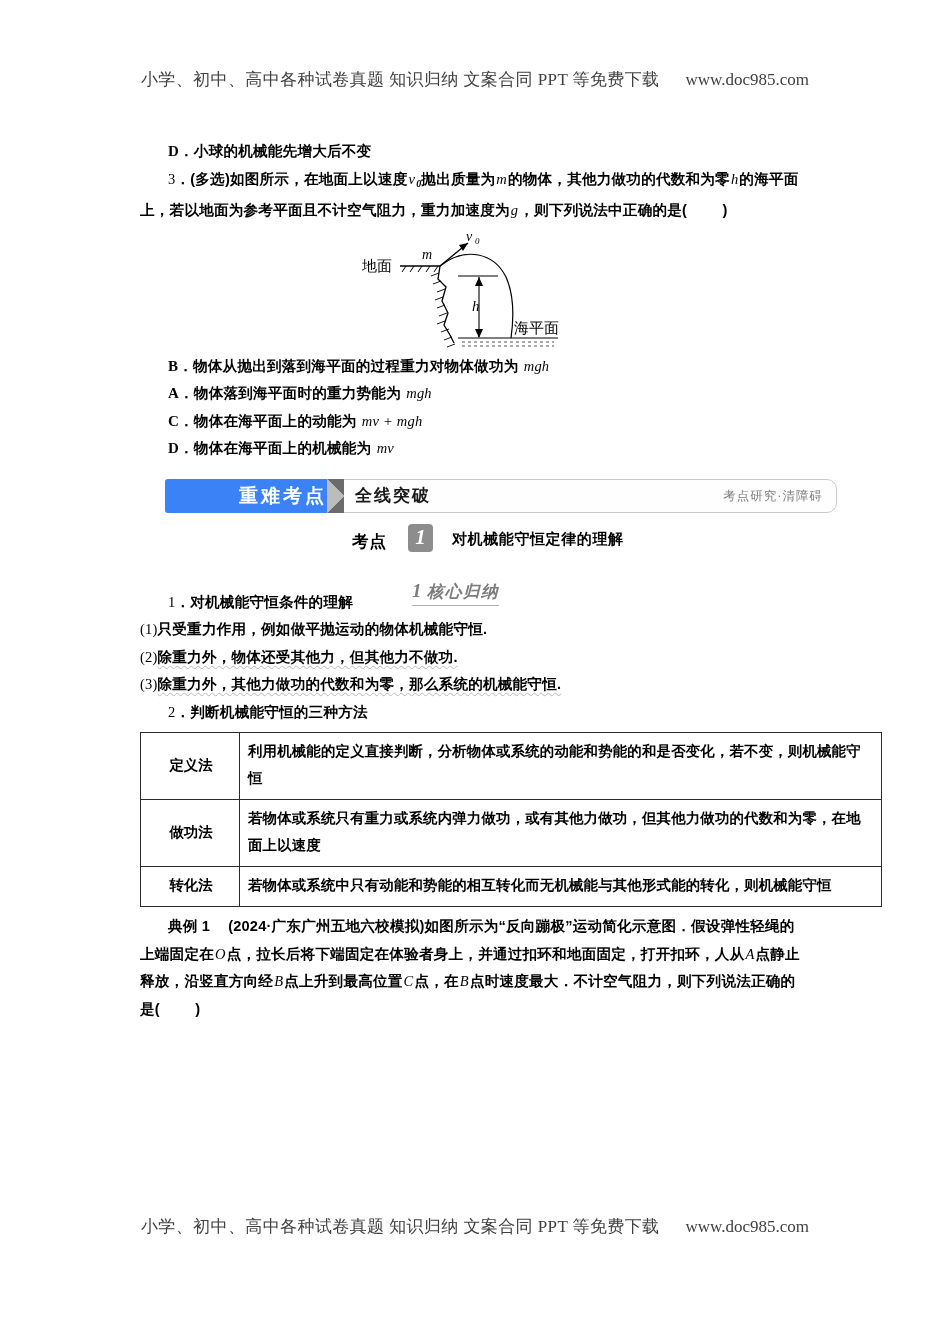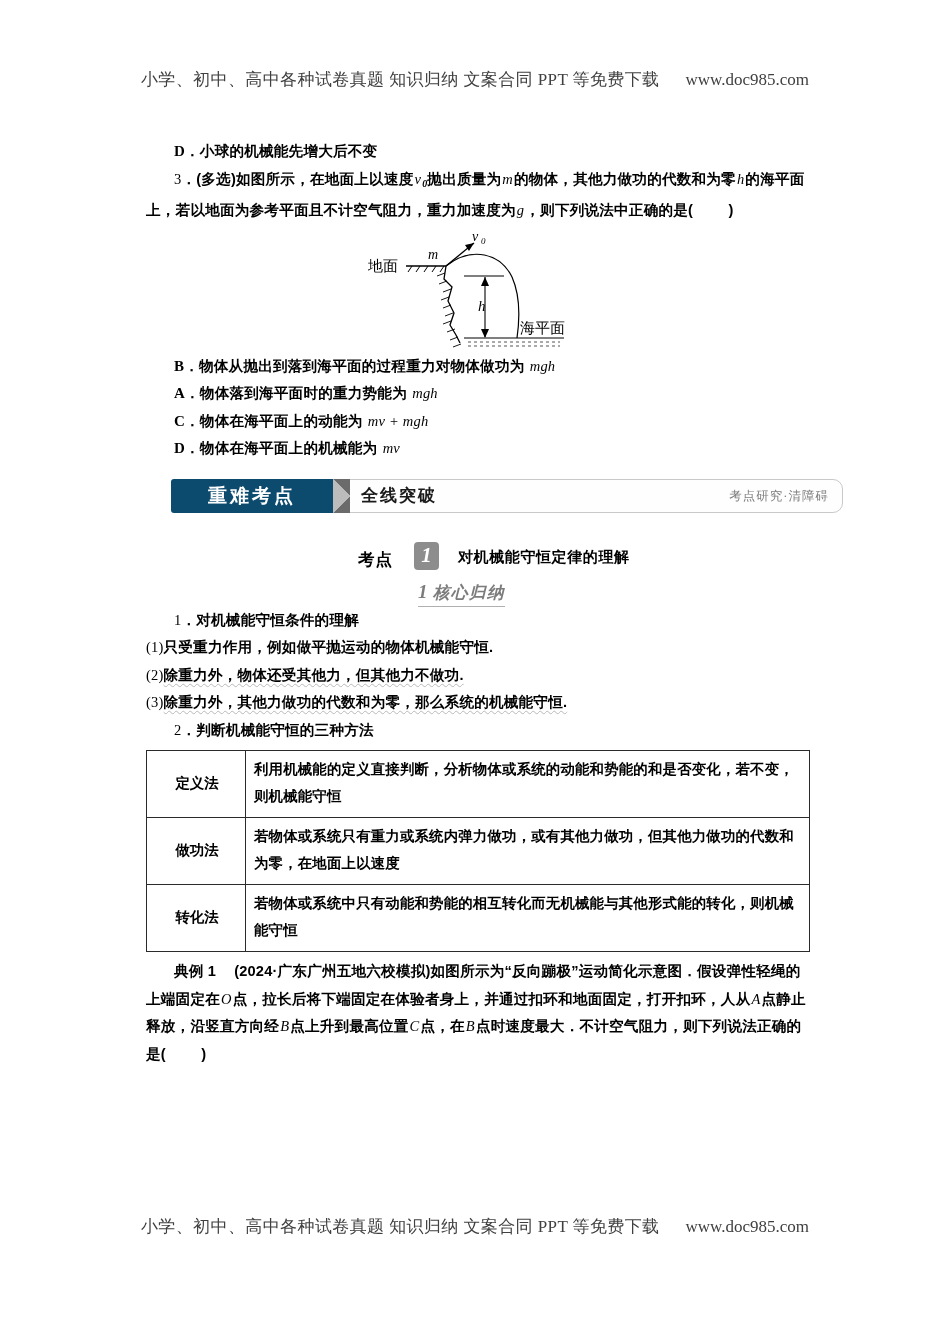--- a/index.html
+++ b/index.html
@@ -38,21 +38,21 @@
     font-family: "Liberation Serif", "DejaVu Serif", serif;
     margin-left: 26px;
     letter-spacing: 0;
   }
   #header-watermark { top: 68px; }
   #footer-watermark { top: 1215px; }
 
   
   .content {
     position: absolute;
-    left: 146px;
+    left: 140px;
     top: 138px;
     width: 664px;
   }
 
   .line {
     font-size: 14.6px;
     font-weight: bold;
     line-height: 27.5px;
     letter-spacing: 0.2px;
     color: #000;
@@ -120,27 +120,27 @@
     width: 672px; height: 34px;
     background: #fefefe;
     border: 1px solid #c9c9c9;
     border-radius: 4px 10px 10px 4px;
     box-sizing: border-box;
   }
   .banner-dark {
     position: absolute;
     left: 0; top: 0;
     width: 162px; height: 34px;
-    background: #0c4a6e;
+    background: #3b82f6;
     border-radius: 3px 0 0 3px;
     color: #fff;
     font-size: 19px;
     font-weight: bold;
     letter-spacing: 3px;
-    text-align: center;
+    text-align: right;
     line-height: 34px;
     box-sizing: border-box;
   }
   .banner-arrow {
     position: absolute;
     left: 162px; top: 0;
     width: 0; height: 0;
     border-top: 17px solid #6b6b6b;
     border-bottom: 17px solid #6b6b6b;
     border-left: 17px solid transparent;
@@ -172,21 +172,21 @@
     font-family: "Liberation Serif", "DejaVu Serif", serif;
     font-size: 12.5px;
     color: #7d7d7d;
     letter-spacing: 1px;
   }
 
   
   .kaodian {
     position: relative;
     height: 32px;
-    margin-top: 32px;
+    margin-top: 14px;
     margin-left: 212px;
   }
   .kaodian-label {
     position: absolute;
     left: 0; top: 4px;
     font-size: 16.5px;
     font-weight: bold;
     letter-spacing: 1px;
   }
   .kaodian-badge {
@@ -207,21 +207,21 @@
     position: absolute;
     left: 100px; top: 3px;
     font-size: 15px;
     font-weight: bold;
     letter-spacing: 0.6px;
   }
 
   .hexin {
     position: relative;
     margin-left: 272px;
-    margin-top: 4px;
+    margin-top: 21px;
     margin-bottom: 8px;
     display: inline-block;
     padding-bottom: 2px;
     border-bottom: 1.6px solid #b0b0b0;
     color: #7c7c7c;
     font-weight: bold;
     font-style: italic;
     font-size: 16.5px;
     letter-spacing: 1.5px;
   }
@@ -229,21 +229,21 @@
     font-family: "Liberation Serif", "DejaVu Serif", serif;
     font-size: 19px;
     font-style: italic;
     padding-right: 4px;
   }
   .hexin-row { height: 30px; }
 
   
   table.methods {
     border-collapse: collapse;
-    width: 664px;
+    width: 742px;
     margin-top: 6px;
     margin-bottom: 6px;
     table-layout: fixed;
   }
   table.methods td {
     border: 1px solid #2b2b2b;
     vertical-align: middle;
     font-size: 14.4px;
     font-weight: bold;
     line-height: 27px;

